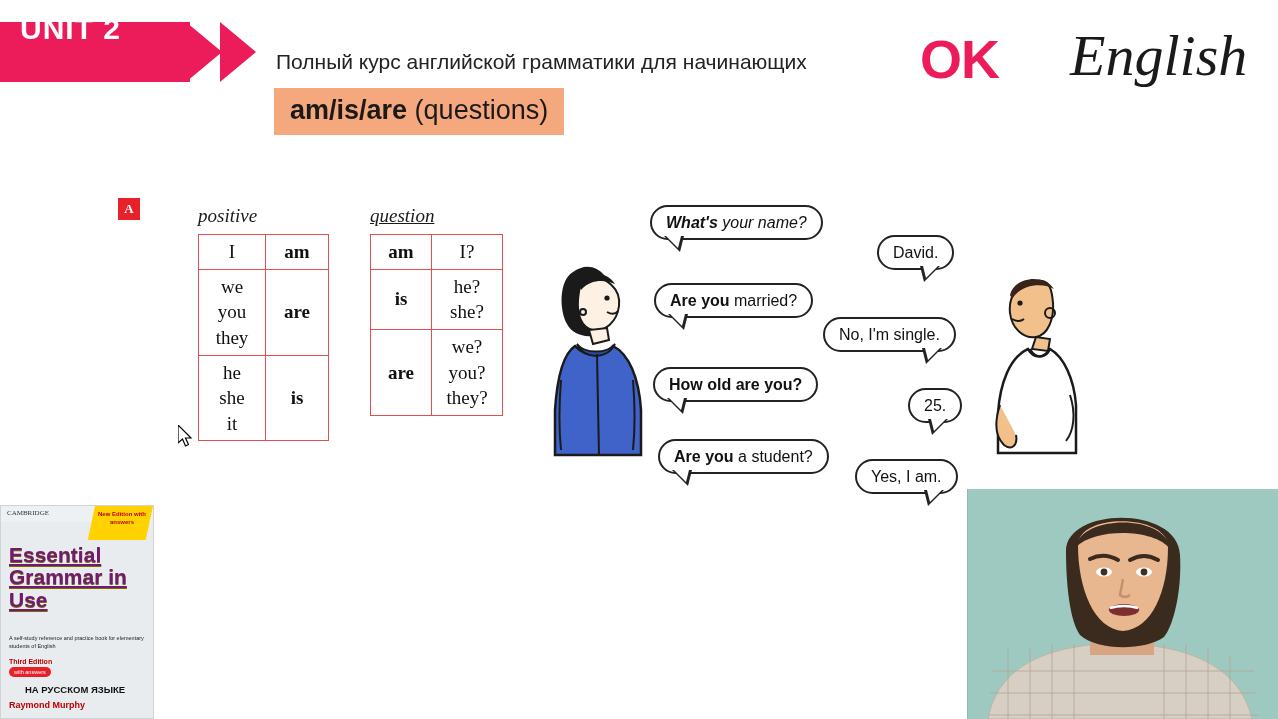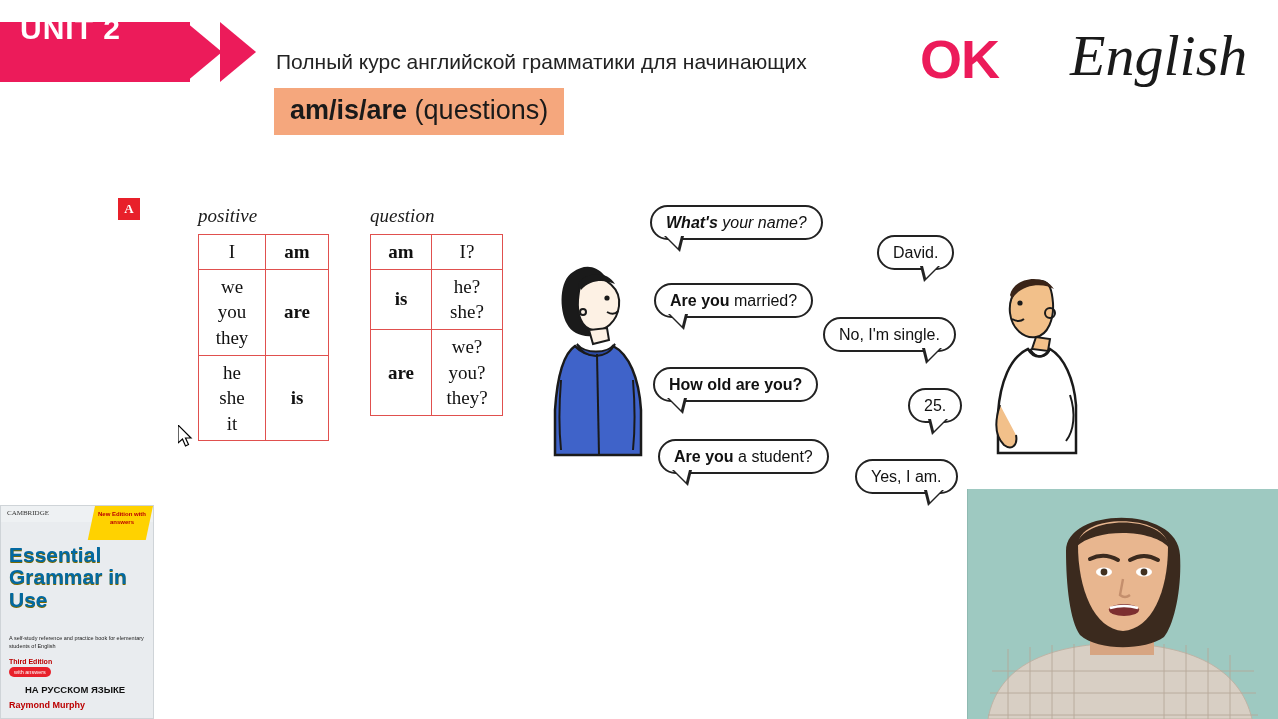--- a/index.html
+++ b/index.html
@@ -254,26 +254,27 @@
     color: #b00;
     font-weight: bold;
     text-align: center;
     line-height: 1.25;
     font-family: "Liberation Sans", sans-serif;
   }
   .book .title {
     position: absolute;
     left: 8px; top: 38px;
     width: 140px;
-    color: #0369a1;
+    color: #701a75;
     font-size: 21px;
     font-weight: bold;
     line-height: 1.06;
     font-family: "Liberation Sans", sans-serif;
     text-shadow: 0 1px 0 #7a6a00;
+    text-decoration: underline;
   }
   .book .subtitle {
     position: absolute;
     left: 8px; top: 128px;
     width: 136px;
     font-size: 5.5px;
     color: #222;
     line-height: 1.5;
     font-family: "Liberation Sans", sans-serif;
   }
@@ -370,21 +371,21 @@
     <td class="c1">we<br>you<br>they</td>
     <td class="c2 bold">are</td>
   </tr>
   <tr>
     <td class="c1">he<br>she<br>it</td>
     <td class="c2 bold">is</td>
   </tr>
 </tbody>
   </table>
 
-<div class="tbl-caption" style="left:370px; top:205px;">question</div>
+<div class="tbl-caption" style="left:370px; top:205px;text-decoration:underline;">question</div>
 
 <table class="grammar-table" id="question-table">
   <tbody>
       <tr>
     <td class="c1 bold">am</td>
     <td class="c2">I?</td>
   </tr>
   <tr>
     <td class="c1 bold">is</td>
     <td class="c2">he?<br>she?</td>

